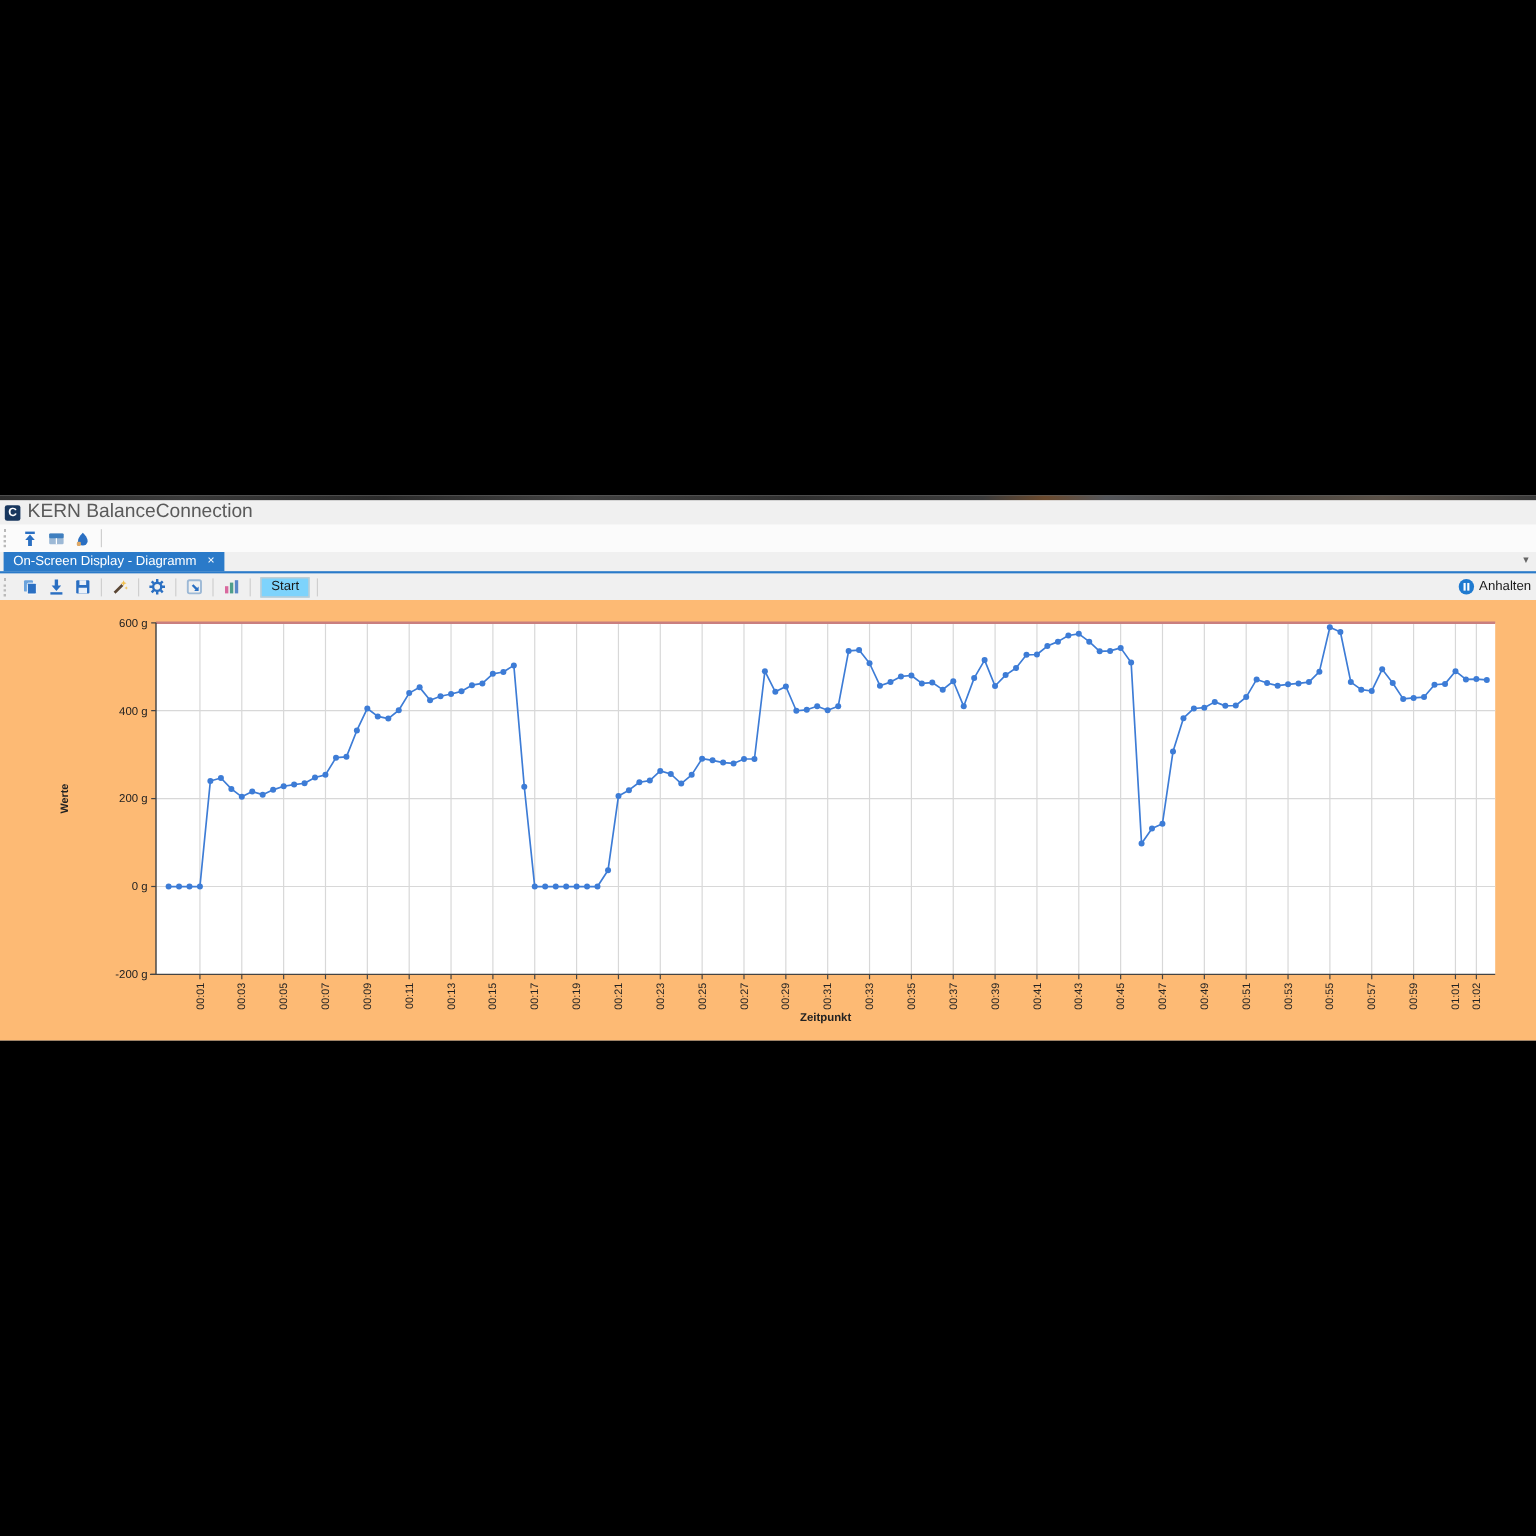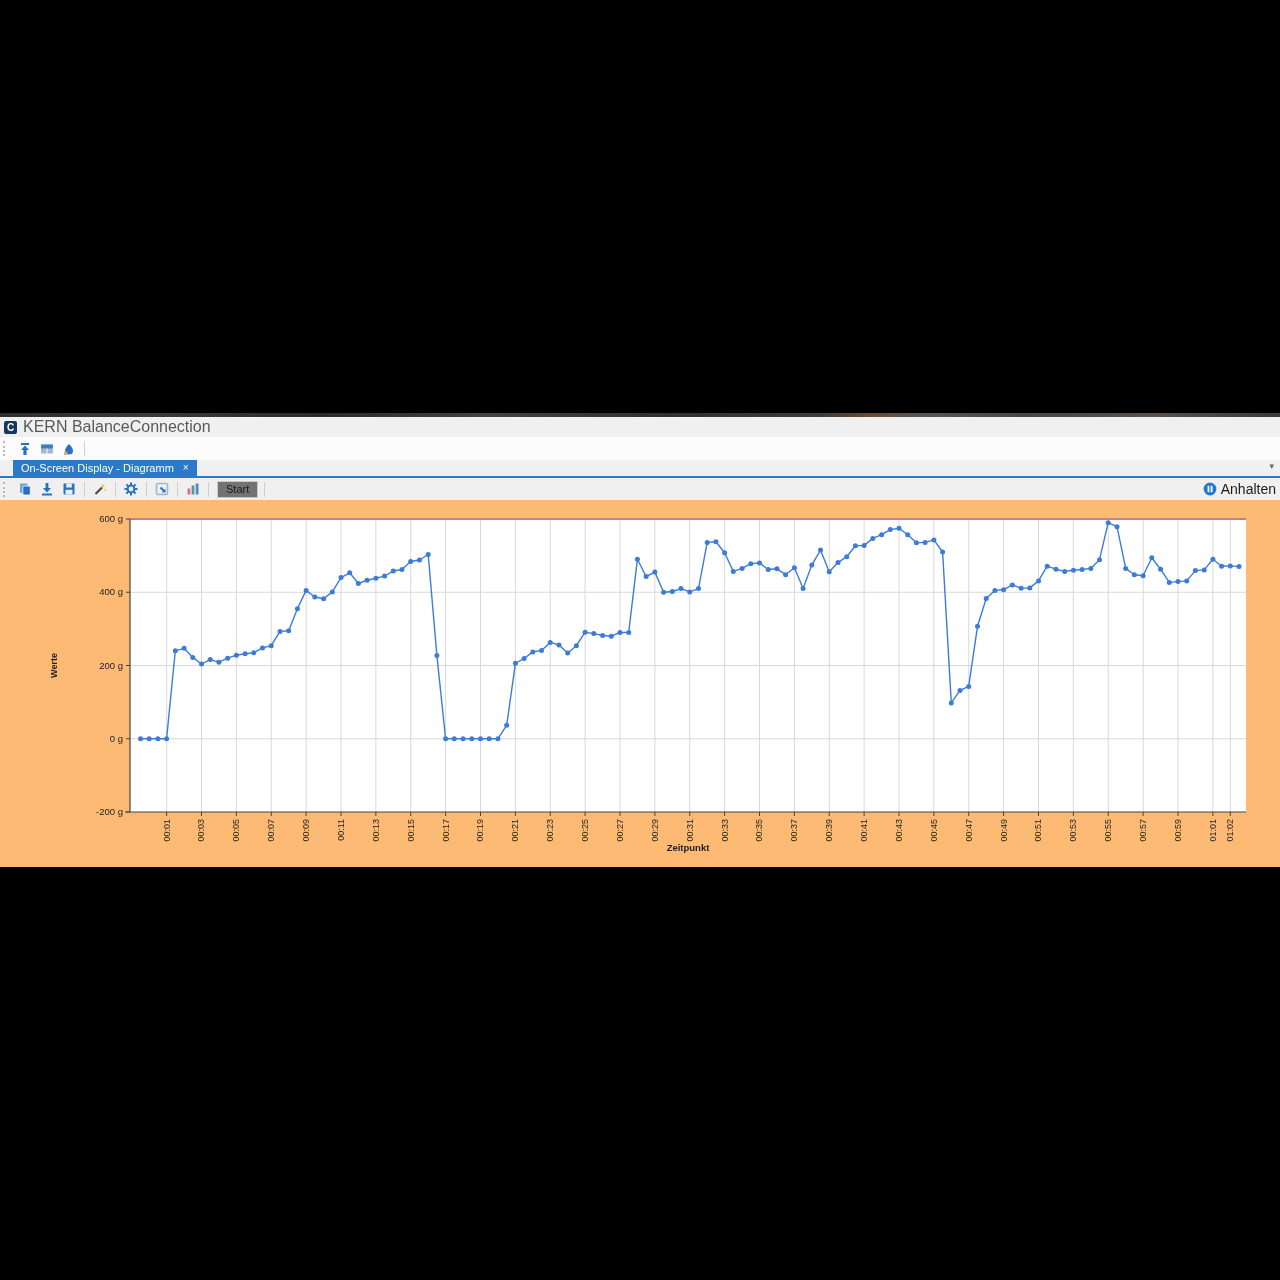--- a/index.html
+++ b/index.html
@@ -14,30 +14,30 @@
   .app-logo{width:13px;height:13px;background:#17365d;color:#fff;font-size:10px;
             font-weight:bold;text-align:center;line-height:13px;border-radius:2px;flex:0 0 auto;}
   .title-text{margin-left:6px;font-size:16px;color:#5a5a5a;white-space:nowrap;}
   .toolbar{display:flex;align-items:center;}
   .toolbar-main{height:23px;background:#fbfbfb;}
   .toolbar-chart{height:22px;background:#f0f0f0;position:relative;}
   .grip{width:5px;height:15px;border-left:2px dotted #b9b9b9;margin:0 4px 0 3px;}
   .tb-icon{width:16px;height:16px;margin:0 3px;display:inline-block;flex:0 0 auto;}
   .sep{width:1px;height:15px;background:#cfcfcf;margin:0 4px;}
   .tabrow{height:16px;background:#f0f0f0;border-bottom:2px solid #2a7ac9;
-          display:flex;align-items:flex-end;padding-left:13px;position:relative;}
+          display:flex;align-items:flex-end;padding-left:3px;position:relative;}
   .tab{background:#2a7ac9;color:#fff;font-size:11px;height:16px;line-height:16px;
        padding:0 8px;display:flex;align-items:center;white-space:nowrap;}
   .tab-close{margin-left:9px;font-size:10px;line-height:16px;cursor:default;}
   .tab-caret{position:absolute;right:6px;top:1px;color:#666;font-size:9px;}
-  .start-btn{font-size:11px;color:#1a1a1a;background:#737373;border:1px solid #cbcbcb;
+  .start-btn{font-size:11px;color:#1a1a1a;background:#7dd3fc;border:1px solid #cbcbcb;
              padding:0 8px;height:17px;line-height:15px;margin:0 2px 0 4px;}
   .right-group{position:absolute;right:3px;top:0;height:22px;display:flex;
                align-items:center;gap:4px;}
-  .pause-label{font-size:14px;color:#1a1a1a;margin-right:1px;}
+  .pause-label{font-size:11px;color:#1a1a1a;margin-right:1px;}
   .content{position:relative;height:367px;background:#fdba74;overflow:hidden;}
   #chart-svg{position:absolute;left:0;top:0;}
   svg text{font-family:"Liberation Sans",sans-serif;}
 </style>
 </head>
 <body>
 
 <div class="app-window">
 
   <div class="artifact-strip"></div>

